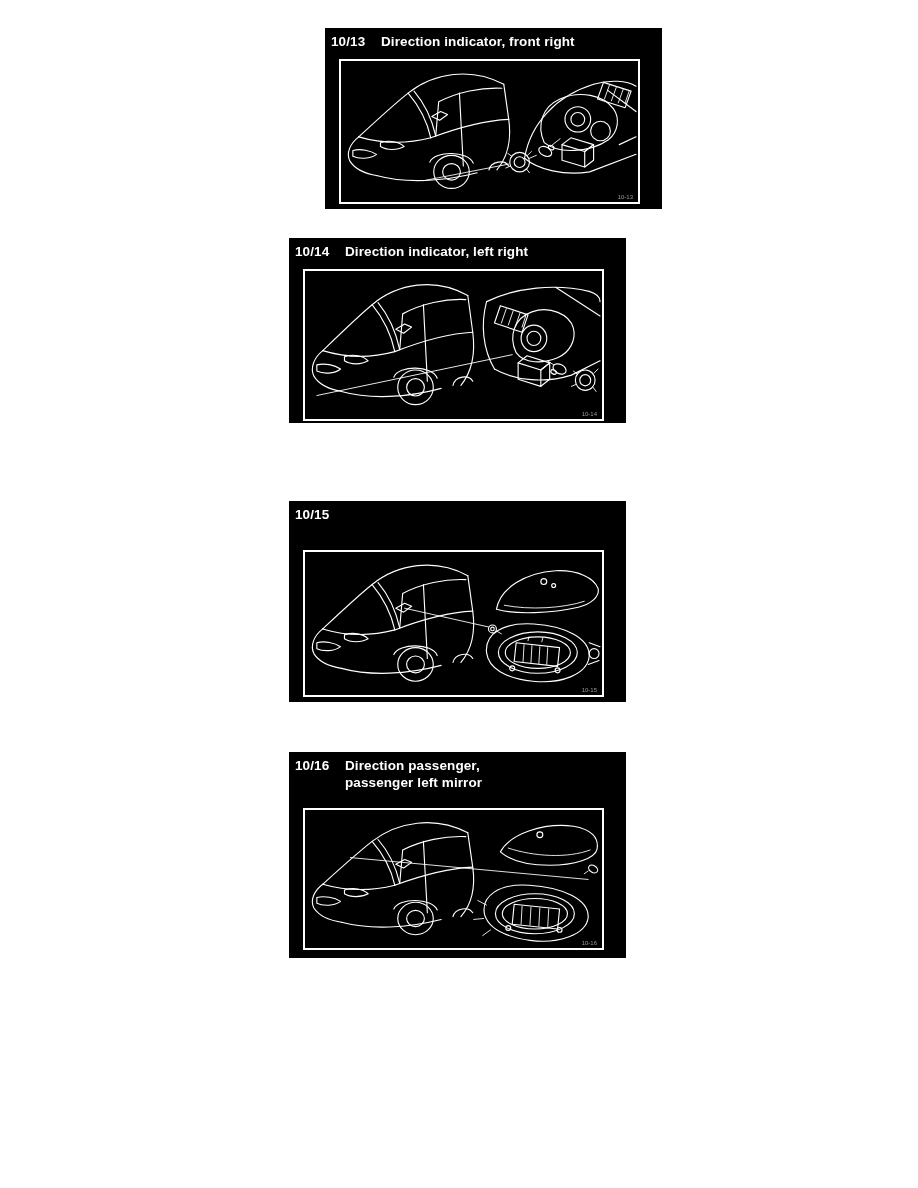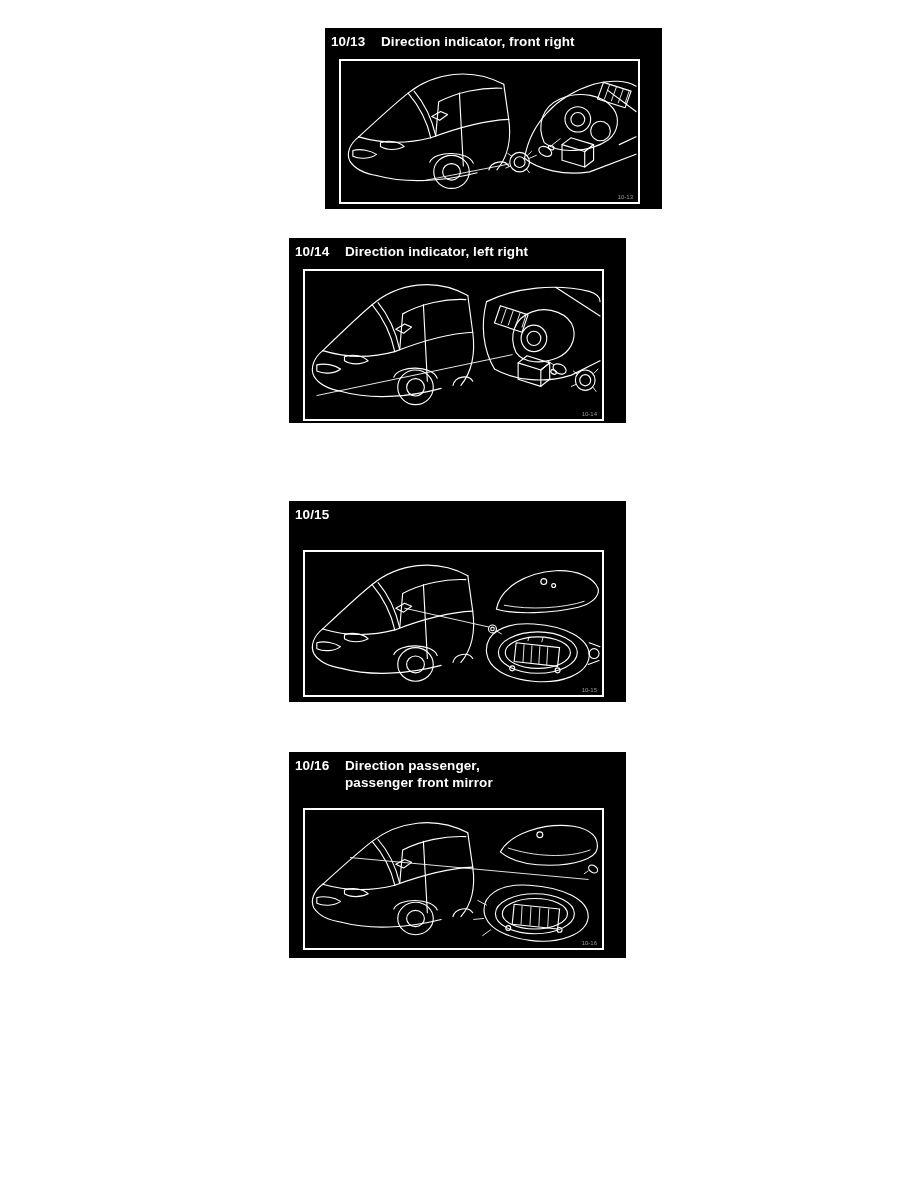--- a/index.html
+++ b/index.html
@@ -227,21 +227,21 @@
       </svg>
       <span class="fig-label">10-15</span>
     </div>
   </section>
 
   <section class="panel" style="top:752px;height:206px;">
     <header class="ptitle">
       <span class="num">10/16</span>
       <span class="desc">
         <span>Direction passenger,</span>
-        <span>passenger front mirror</span>
+        <span>passenger left mirror</span>
       </span>
     </header>
     <div class="ibox" style="top:56px;height:138px;">
       <svg class="art" viewBox="0 0 301 145" preserveAspectRatio="none">
         <g>
           <path d="M165 24 C 132 6 94 12 68 33 C 52 46 34 63 18 78"></path>
           <path d="M68 33 C 79 46 87 61 91 79"></path>
           <path d="M74 31 C 85 44 92 59 96 77"></path>
           <path d="M18 78 C 38 84 64 86 91 79"></path>
           <path d="M18 78 C 9 85 5 95 9 103 C 14 111 25 116 37 118"></path>

